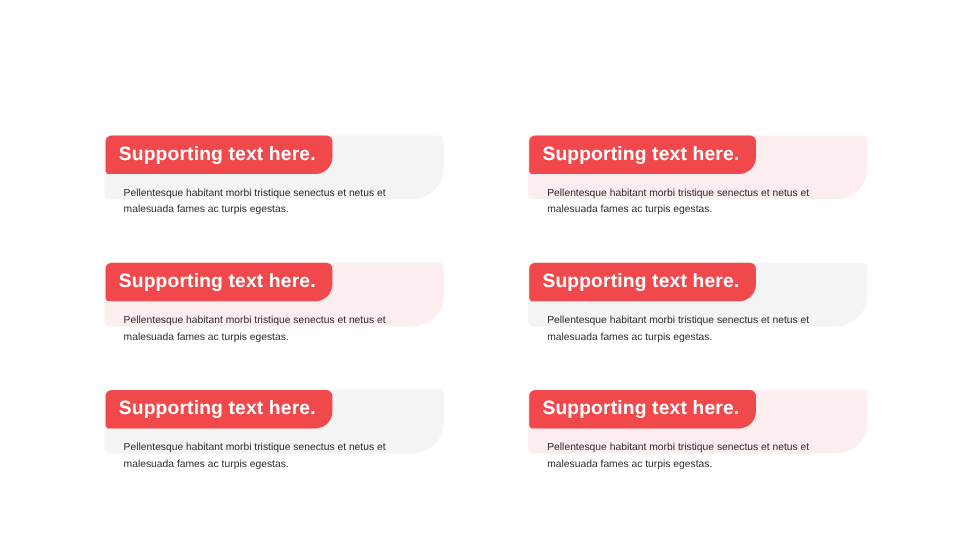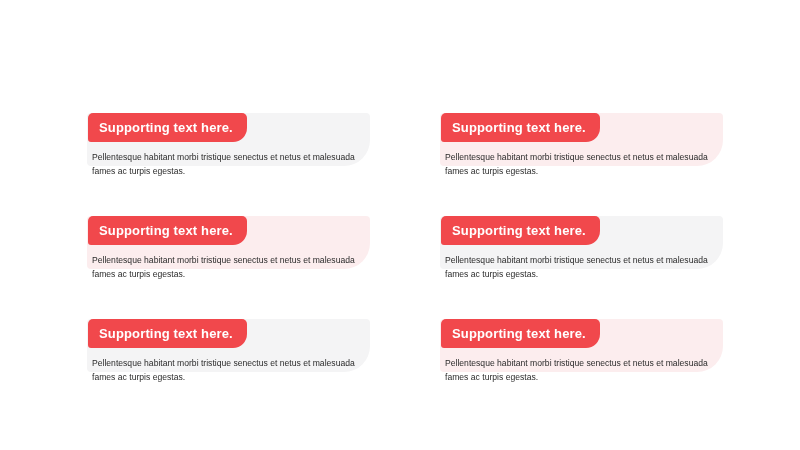--- a/index.html
+++ b/index.html
@@ -48,33 +48,33 @@
 
   .card-panel.tone-gray  { background: #F4F4F5; }
   .card-panel.tone-pink  { background: #FCEDEE; }
 
   .badge {
     position: relative;
     z-index: 2;
     display: inline-block;
     background: #F1484C;
     color: #FFFFFF;
-    font-size: 13px;
+    font-size: 16px;
     font-weight: bold;
     line-height: 1;
     letter-spacing: 0.15px;
     padding: 8px 14px 8px 11px;
     border-radius: 5px 5px 14px 3px;
     margin-left: 1px;
   }
 
   .card-body {
     position: relative;
     z-index: 2;
-    margin: 9px 0 0 4px;
+    margin: 9px 0 0 15px;
     padding: 0 10px 0 1px;
     color: #2B2B2B;
     font-size: 8.6px;
     line-height: 1.62;
     max-width: 268px;
   }
 </style>
 </head>
 <body>
 

